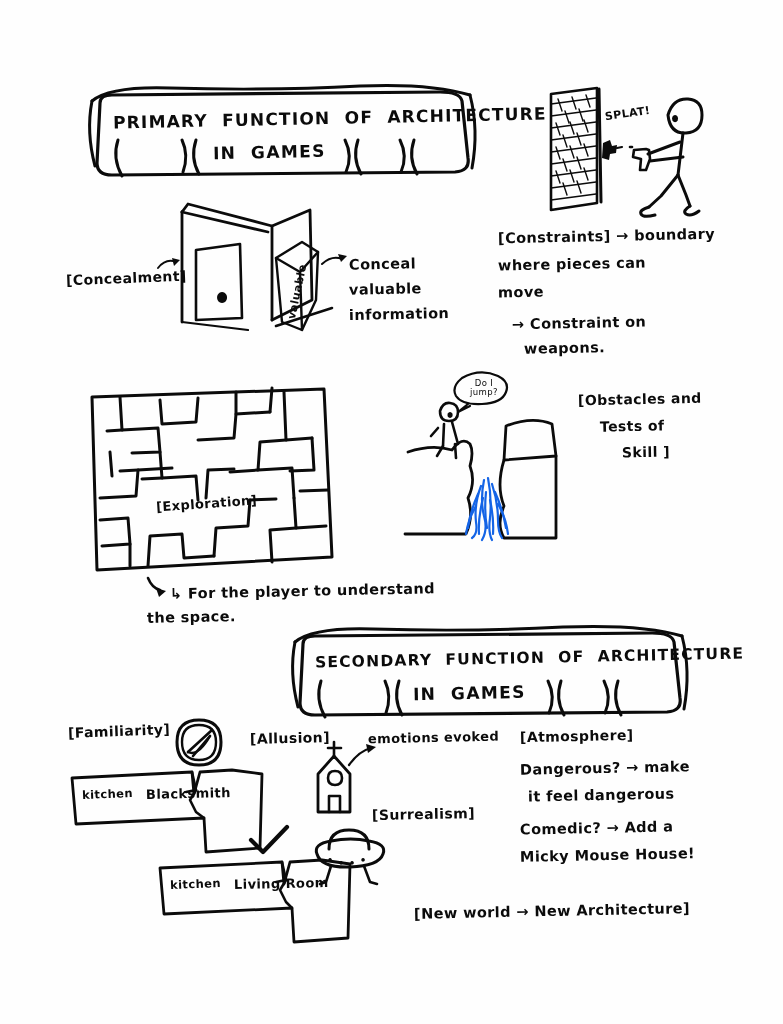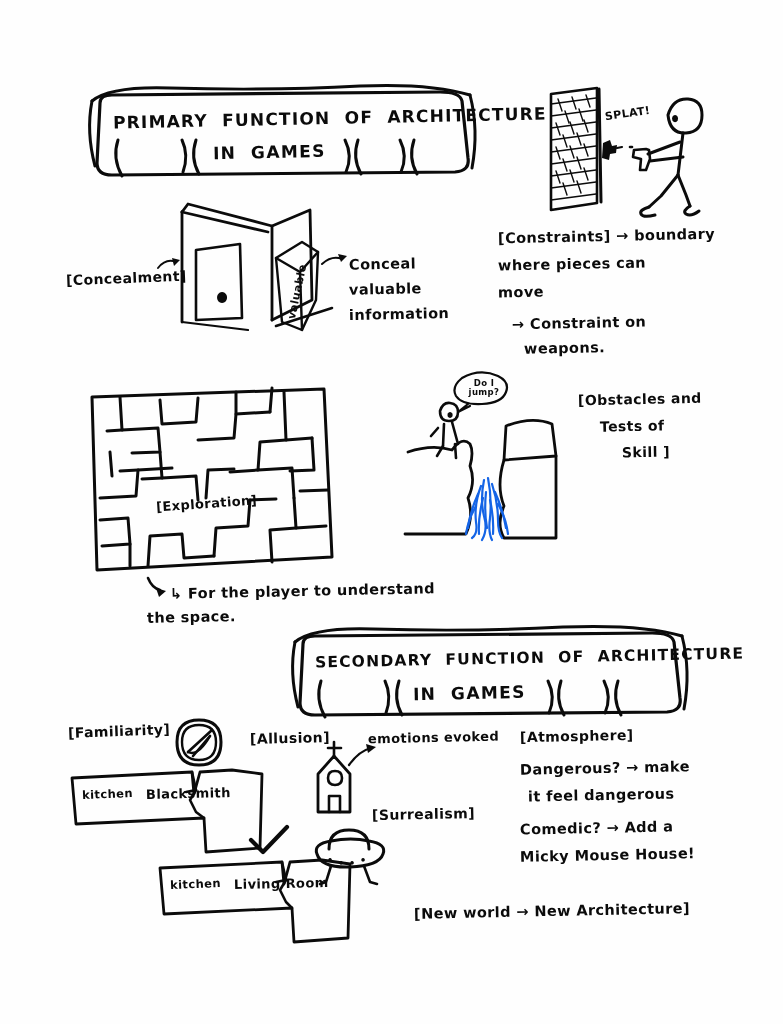--- a/index.html
+++ b/index.html
@@ -91,21 +91,21 @@
     font-weight: 700;
     transform: rotate(-4deg);
   }
   .splat {
     font-size: 11px;
     font-weight: 700;
     transform: rotate(-8deg);
   }
   .bubble-text {
     font-size: 8.5px;
-    font-weight: 700;
+    font-weight: 400;
     text-align: center;
     line-height: 1.1;
   }
 </style>
 </head>
 <body>
 
 <div class="page">
 
   <svg class="sheet" viewBox="0 0 783 1024">

